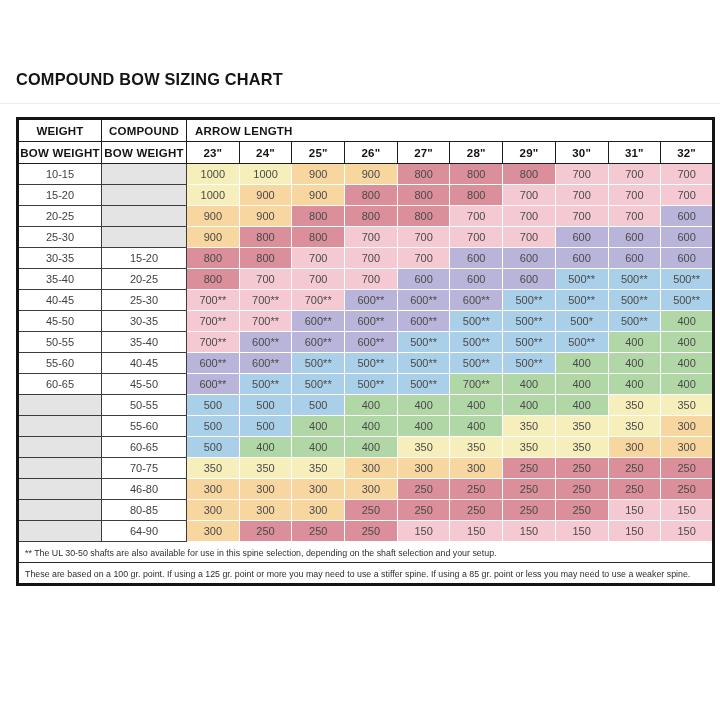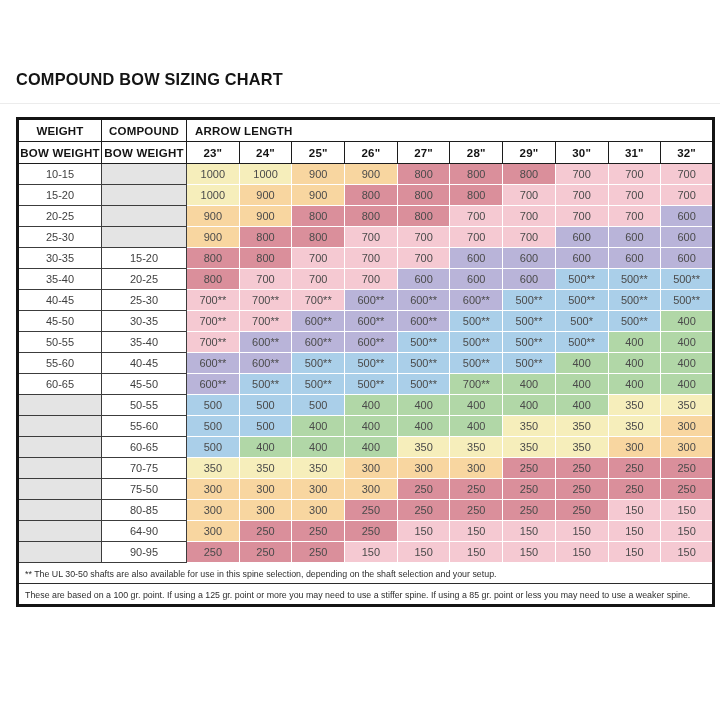--- a/index.html
+++ b/index.html
@@ -341,21 +341,21 @@
           <td class="spine-cell" style="background: rgb(248, 214, 160);">300</td>
           <td class="spine-cell" style="background: rgb(248, 214, 160);">300</td>
           <td class="spine-cell" style="background: rgb(248, 214, 160);">300</td>
           <td class="spine-cell" style="background: rgb(218, 143, 155);">250</td>
           <td class="spine-cell" style="background: rgb(218, 143, 155);">250</td>
           <td class="spine-cell" style="background: rgb(218, 143, 155);">250</td>
           <td class="spine-cell" style="background: rgb(218, 143, 155);">250</td>
         </tr>
         <tr>
           <td class="label-cell blank" style="background: rgb(228, 228, 228);"></td>
-          <td class="label-cell">75-50</td>
+          <td class="label-cell">46-80</td>
           <td class="spine-cell" style="background: rgb(248, 214, 160);">300</td>
           <td class="spine-cell" style="background: rgb(248, 214, 160);">300</td>
           <td class="spine-cell" style="background: rgb(248, 214, 160);">300</td>
           <td class="spine-cell" style="background: rgb(248, 214, 160);">300</td>
           <td class="spine-cell" style="background: rgb(218, 143, 155);">250</td>
           <td class="spine-cell" style="background: rgb(218, 143, 155);">250</td>
           <td class="spine-cell" style="background: rgb(218, 143, 155);">250</td>
           <td class="spine-cell" style="background: rgb(218, 143, 155);">250</td>
           <td class="spine-cell" style="background: rgb(218, 143, 155);">250</td>
           <td class="spine-cell" style="background: rgb(218, 143, 155);">250</td>
@@ -374,34 +374,20 @@
           <td class="spine-cell" style="background: rgb(245, 201, 210);">150</td>
           <td class="spine-cell" style="background: rgb(245, 201, 210);">150</td>
         </tr>
         <tr>
           <td class="label-cell blank" style="background: rgb(228, 228, 228);"></td>
           <td class="label-cell">64-90</td>
           <td class="spine-cell" style="background: rgb(248, 214, 160);">300</td>
           <td class="spine-cell" style="background: rgb(218, 143, 155);">250</td>
           <td class="spine-cell" style="background: rgb(218, 143, 155);">250</td>
           <td class="spine-cell" style="background: rgb(218, 143, 155);">250</td>
-          <td class="spine-cell" style="background: rgb(245, 201, 210);">150</td>
-          <td class="spine-cell" style="background: rgb(245, 201, 210);">150</td>
-          <td class="spine-cell" style="background: rgb(245, 201, 210);">150</td>
-          <td class="spine-cell" style="background: rgb(245, 201, 210);">150</td>
-          <td class="spine-cell" style="background: rgb(245, 201, 210);">150</td>
-          <td class="spine-cell" style="background: rgb(245, 201, 210);">150</td>
-        </tr>
-        <tr>
-          <td class="label-cell blank" style="background: rgb(228, 228, 228);"></td>
-          <td class="label-cell">90-95</td>
-          <td class="spine-cell" style="background: rgb(218, 143, 155);">250</td>
-          <td class="spine-cell" style="background: rgb(218, 143, 155);">250</td>
-          <td class="spine-cell" style="background: rgb(218, 143, 155);">250</td>
-          <td class="spine-cell" style="background: rgb(245, 201, 210);">150</td>
           <td class="spine-cell" style="background: rgb(245, 201, 210);">150</td>
           <td class="spine-cell" style="background: rgb(245, 201, 210);">150</td>
           <td class="spine-cell" style="background: rgb(245, 201, 210);">150</td>
           <td class="spine-cell" style="background: rgb(245, 201, 210);">150</td>
           <td class="spine-cell" style="background: rgb(245, 201, 210);">150</td>
           <td class="spine-cell" style="background: rgb(245, 201, 210);">150</td>
         </tr>
       </tbody>
     <tfoot>
         <tr>

